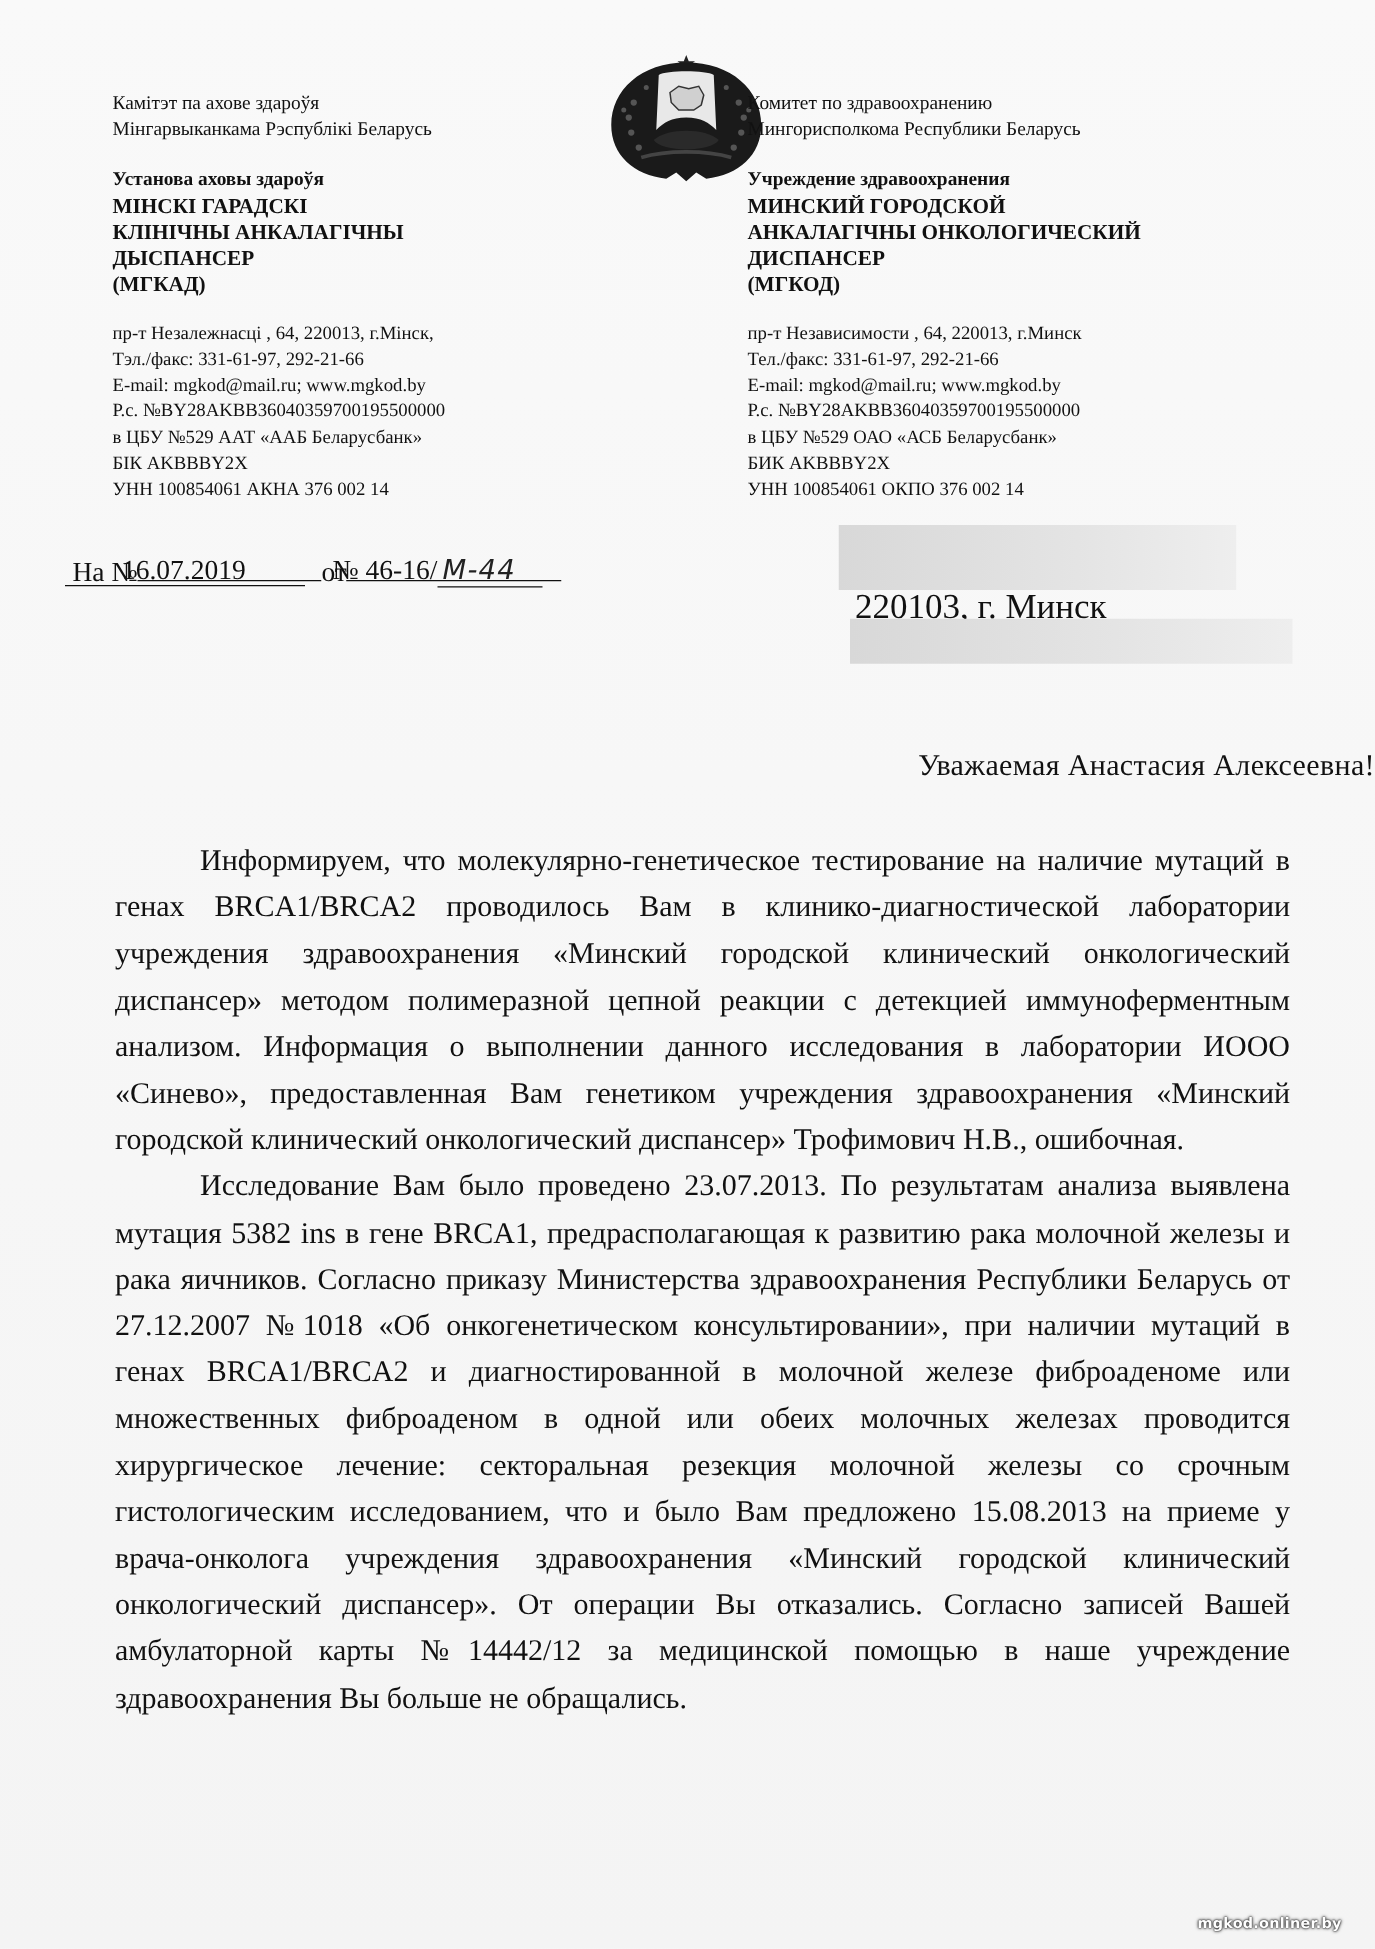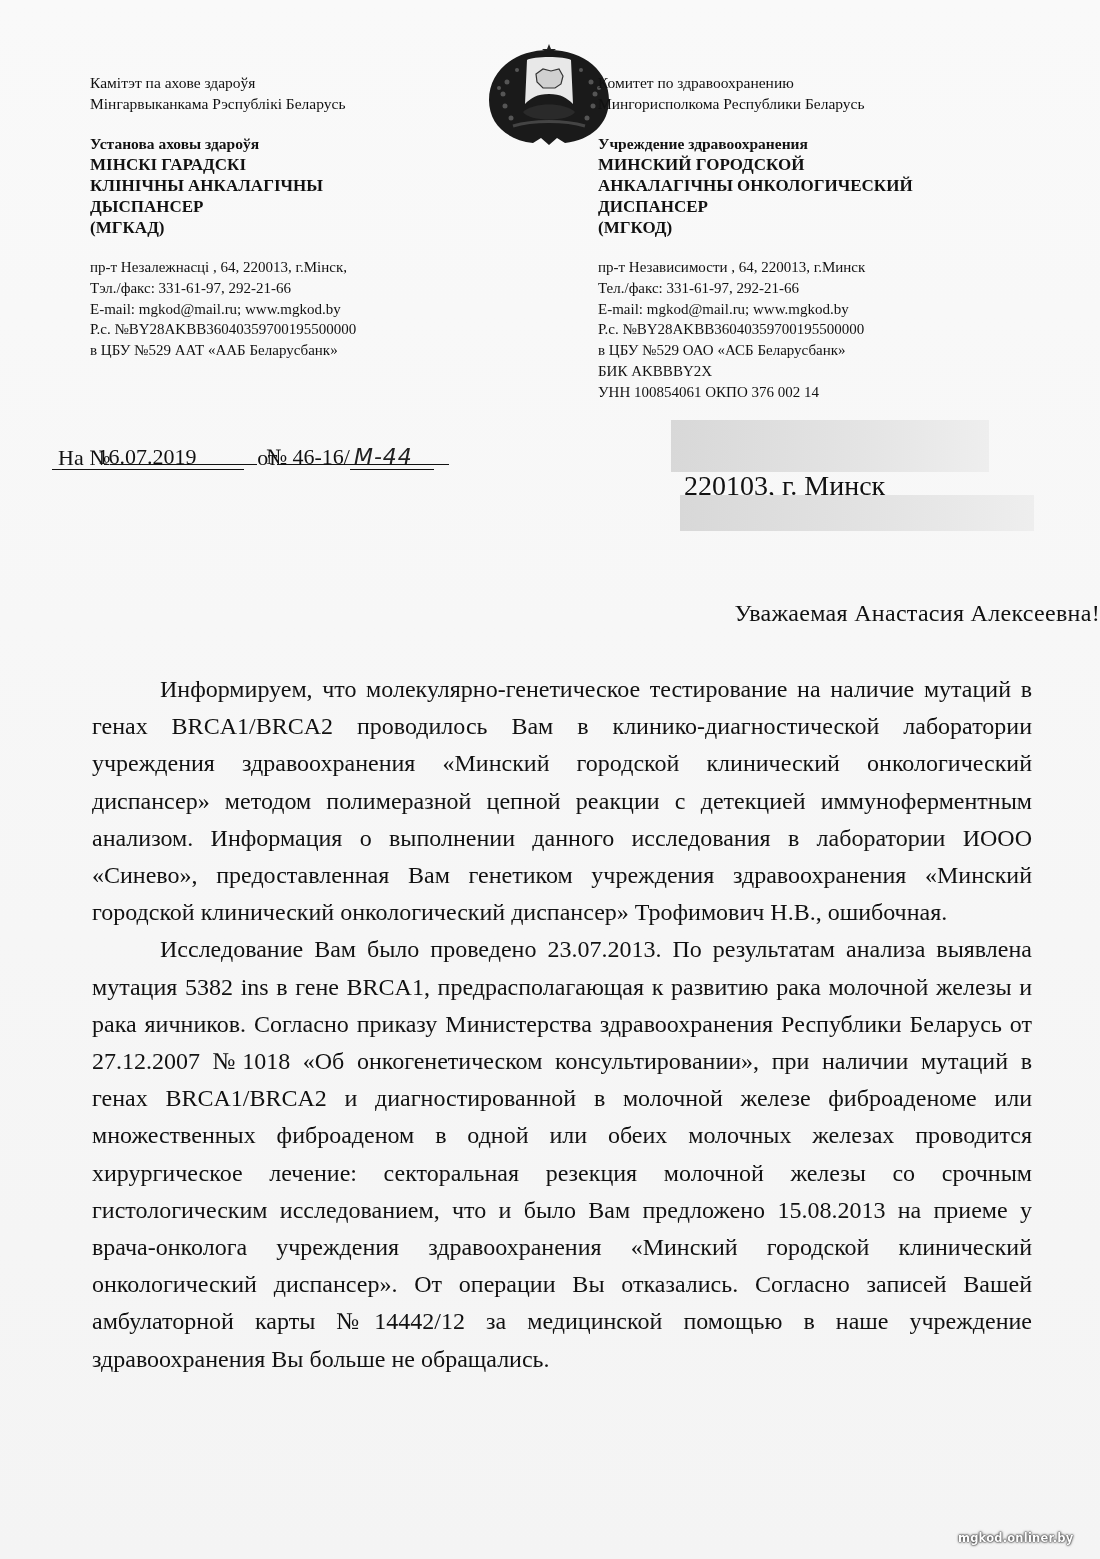--- a/index.html
+++ b/index.html
@@ -59,20 +59,22 @@
       <div class="big">КЛІНІЧНЫ АНКАЛАГІЧНЫ</div>
       <div class="big">ДЫСПАНСЕР</div>
       <div class="big">(МГКАД)</div>
     </div>
     <div class="contacts">
       <div>пр-т Незалежнасці , 64, 220013, г.Мінск,</div>
       <div>Тэл./факс: 331-61-97, 292-21-66</div>
       <div>E-mail: mgkod@mail.ru;  www.mgkod.by</div>
       <div>Р.с. №BY28AKBB36040359700195500000</div>
       <div>в ЦБУ №529 ААТ «ААБ Беларусбанк»</div>
+      <div>БІК  AKBBBY2X</div>
+      <div>УНН 100854061 АКНА 376 002 14</div>
     </div>
   </div>
 
   <svg class="emblem" viewBox="0 0 132 106">
     <polygon points="66,2 68,7 73,7 69,10 71,15 66,12 61,15 63,10 59,7 64,7" fill="#222"></polygon>
     <path d="M66,8 C30,8 6,30 6,58 C6,82 24,98 50,101 L58,96 L66,103 L74,96 L82,101 C108,98 126,82 126,58 C126,30 102,8 66,8 Z" fill="#1a1a1a"></path>
     <g fill="#555">
       <circle cx="24" cy="40" r="2.5"></circle>
         <circle cx="20" cy="52" r="2.5"></circle>
         <circle cx="22" cy="64" r="2.5"></circle>

